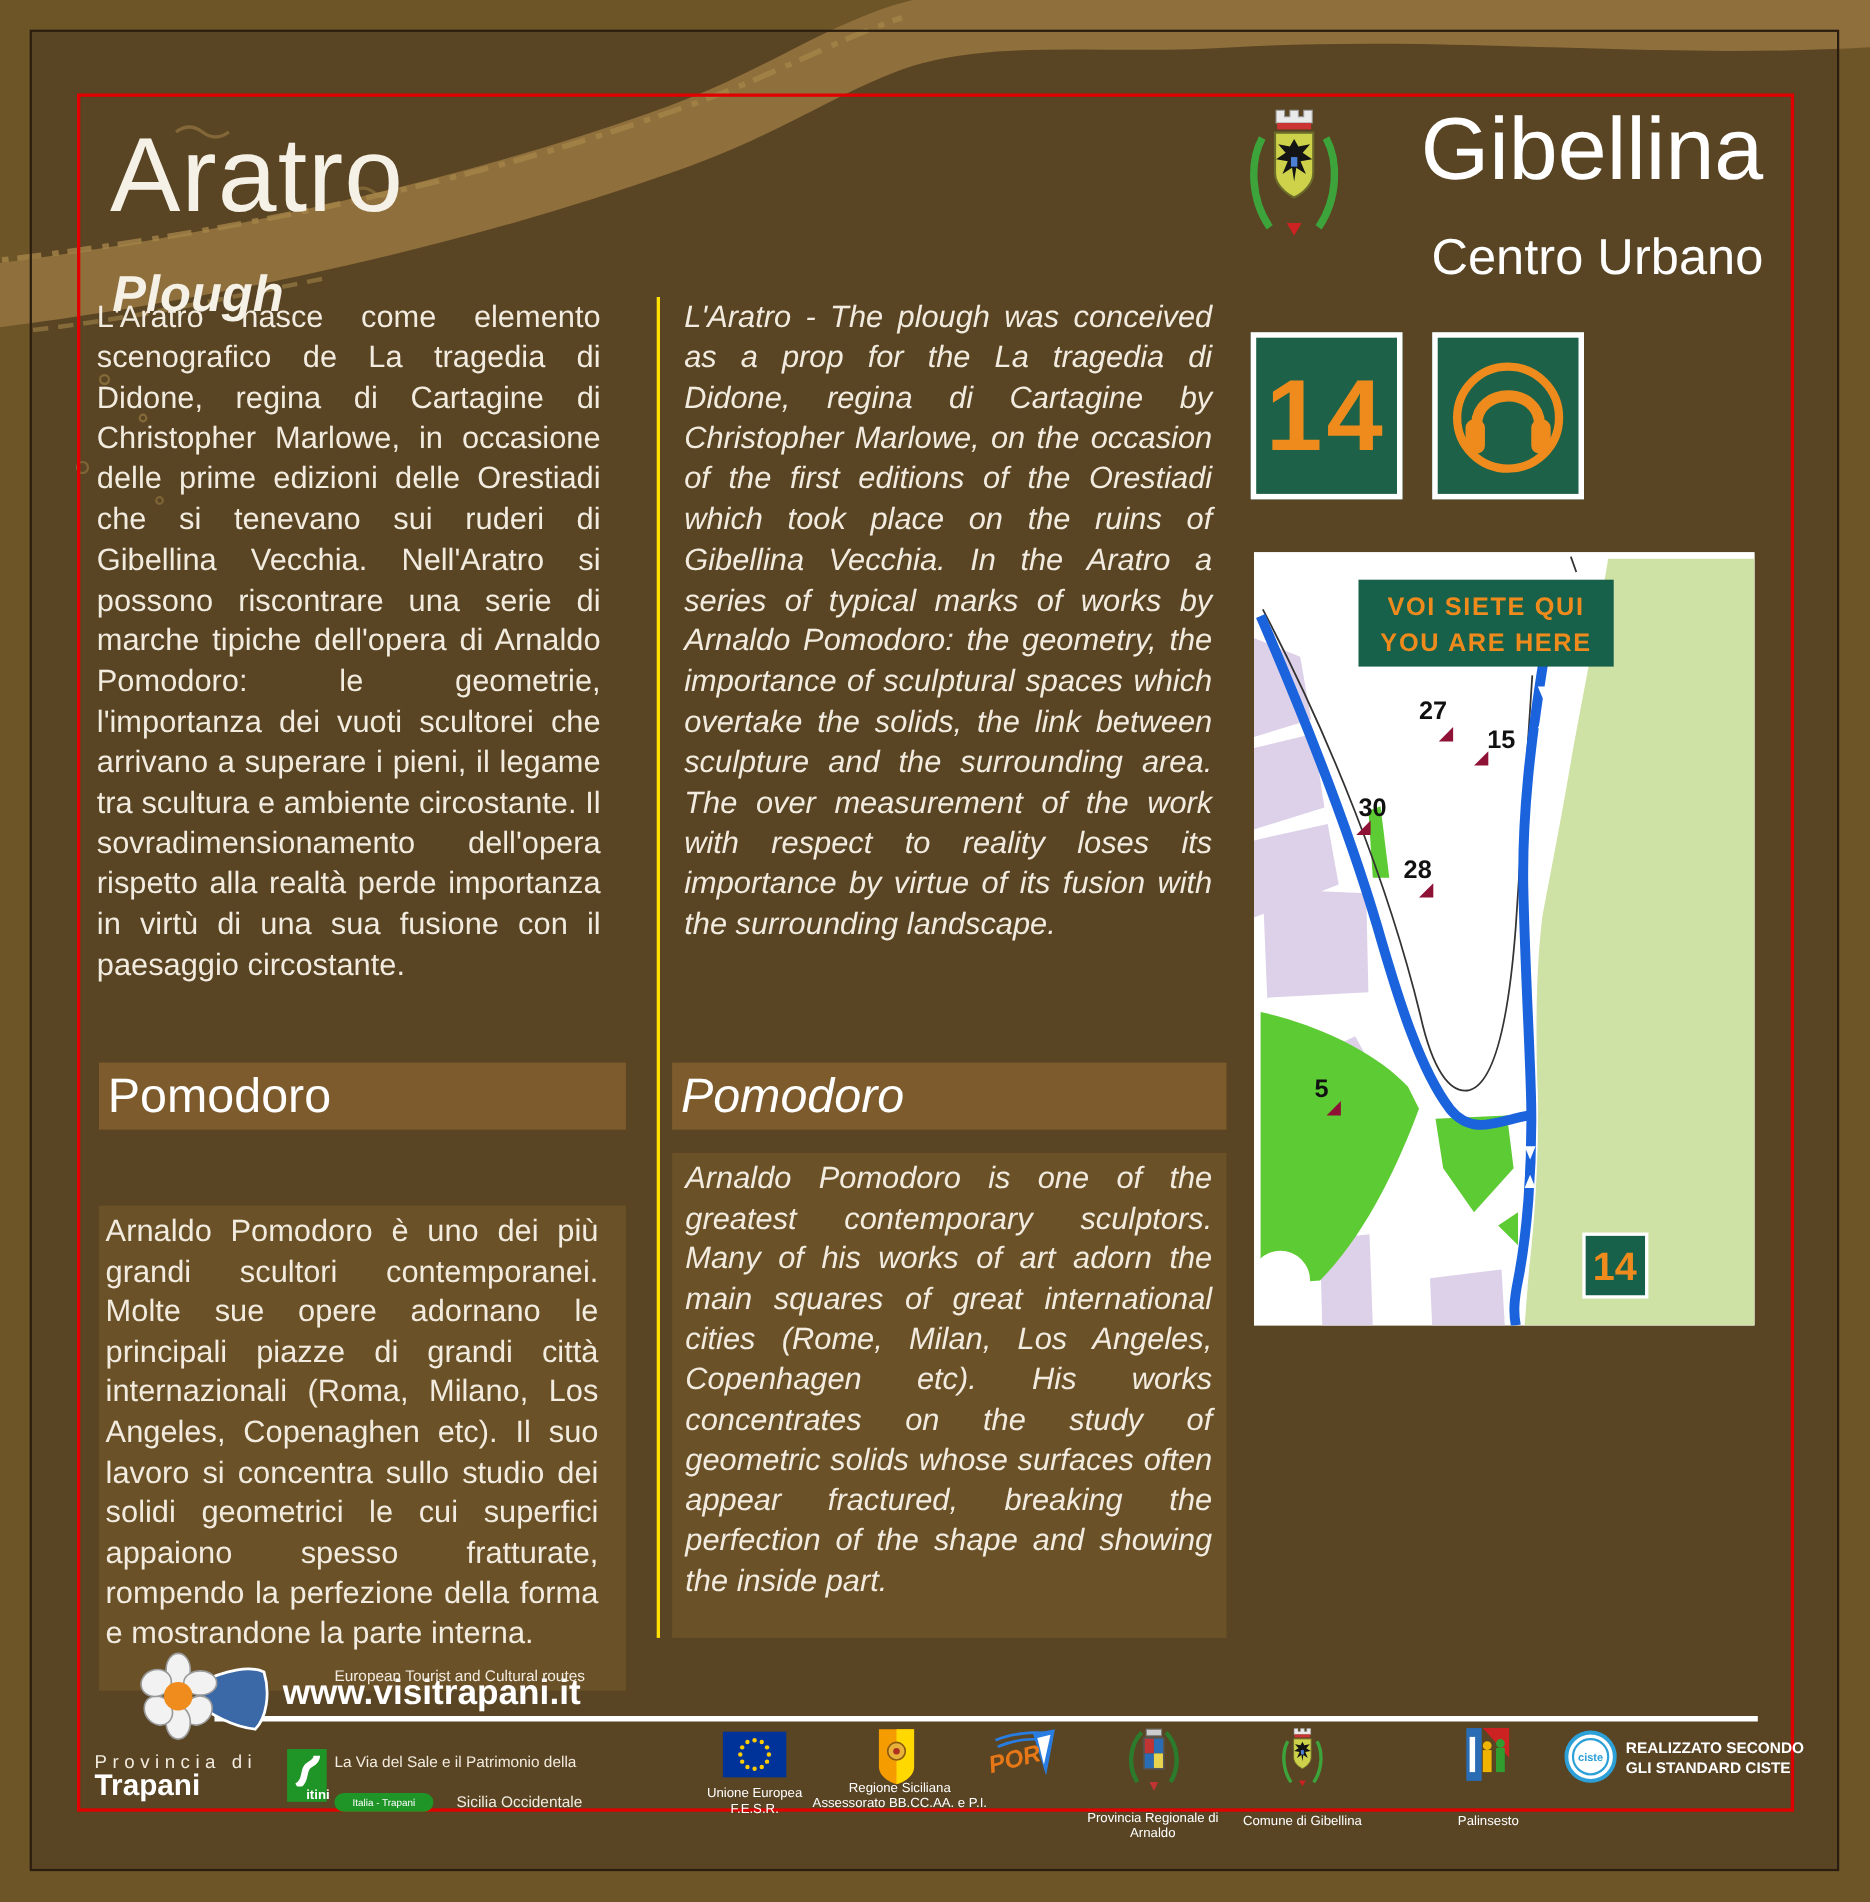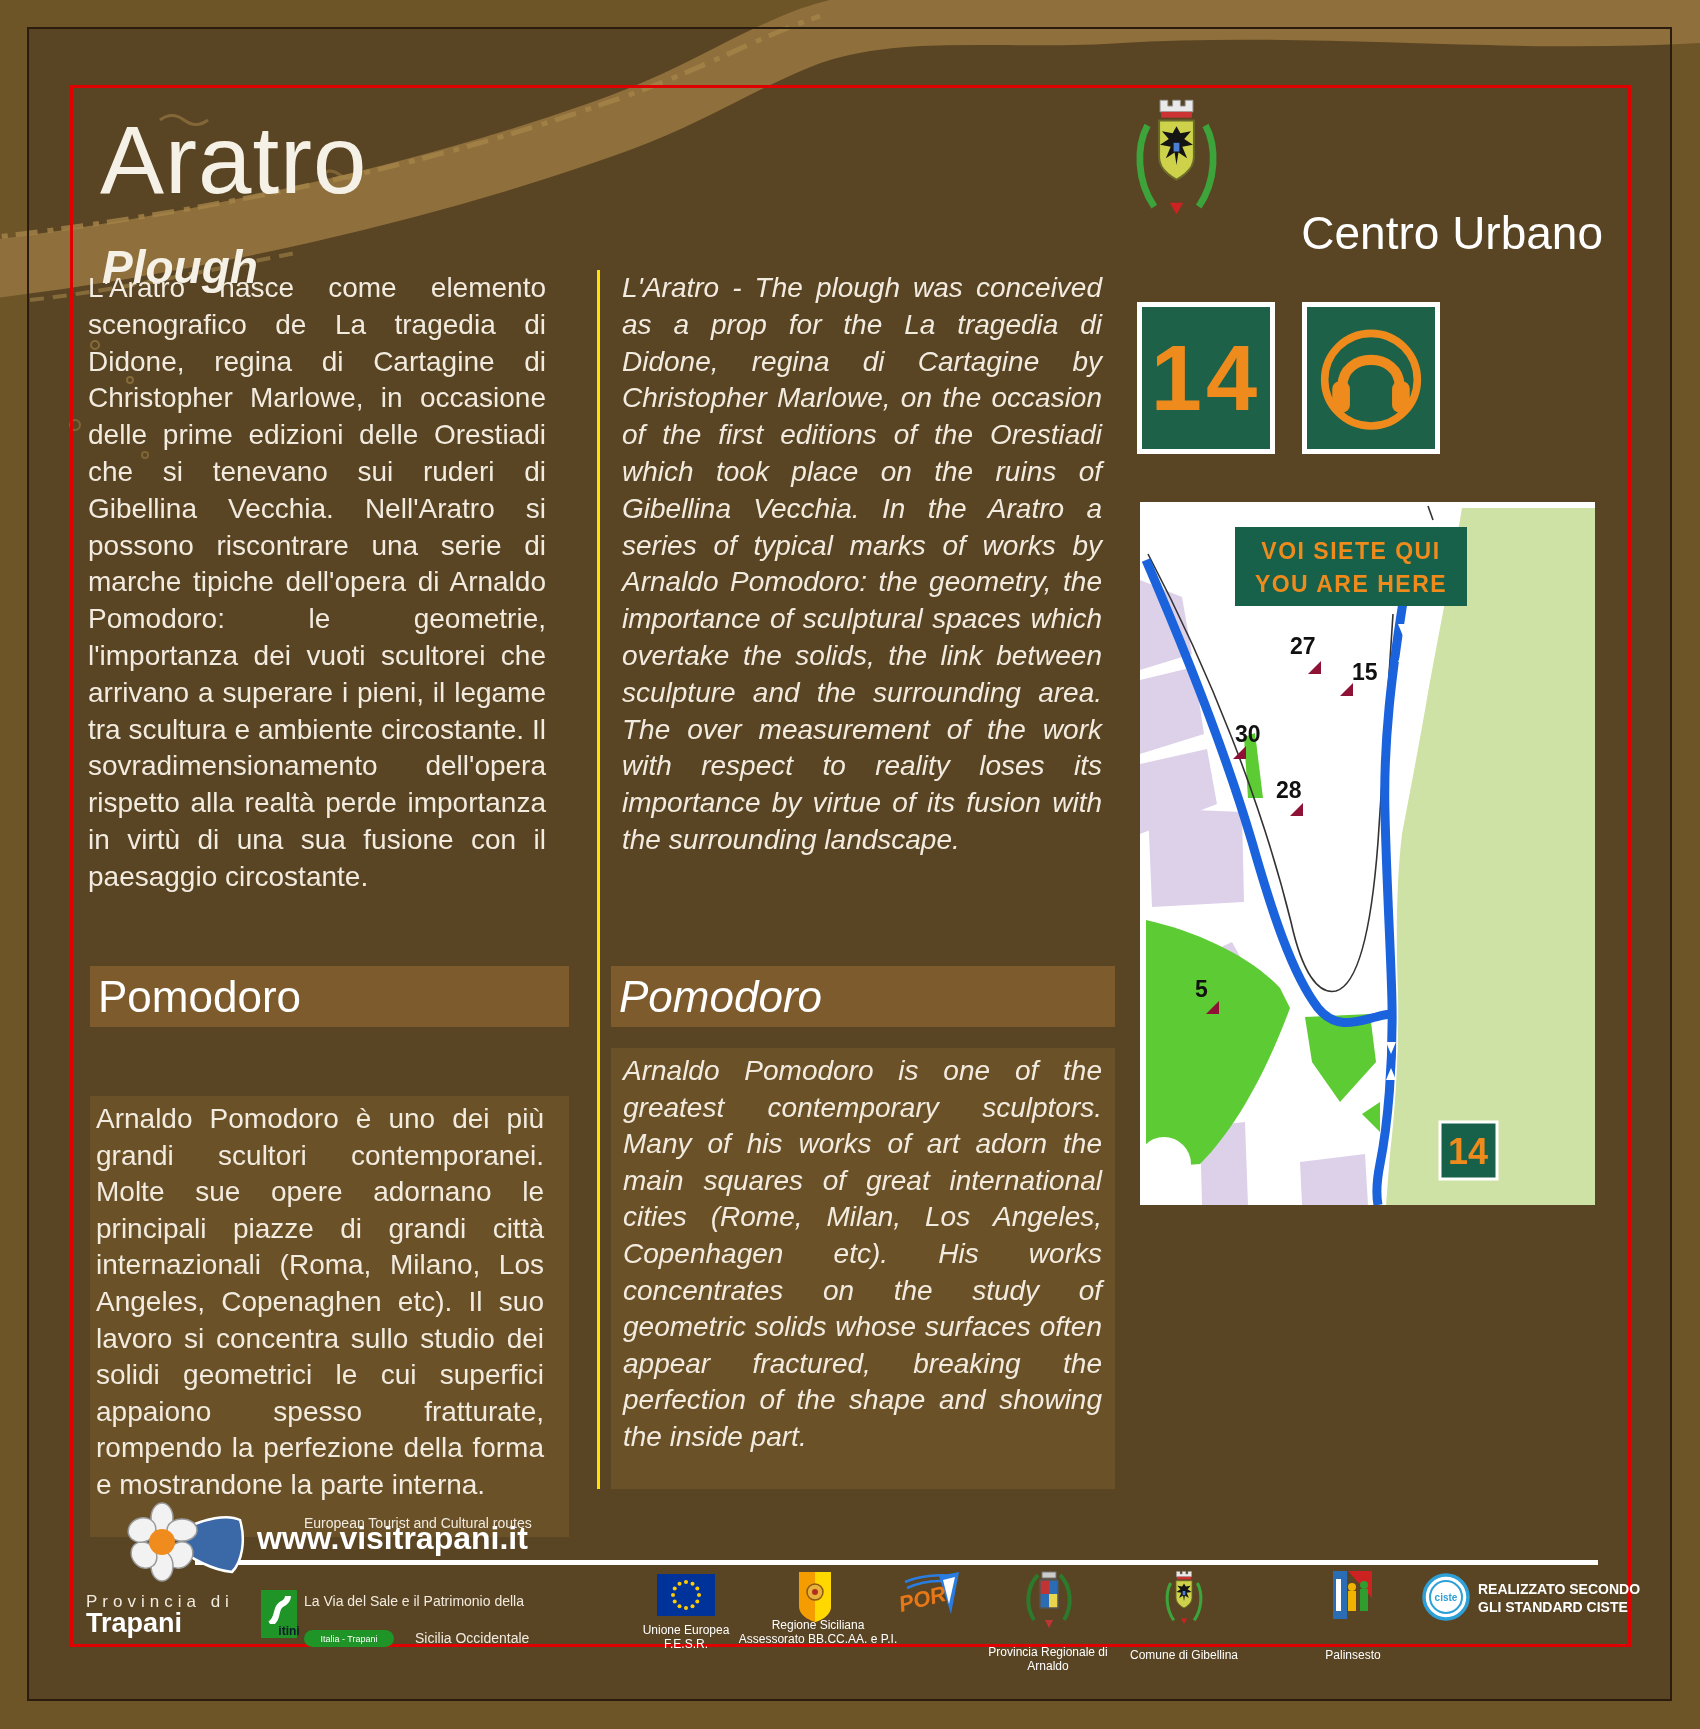--- a/index.html
+++ b/index.html
@@ -36,21 +36,21 @@
   .badge-number-text{color:#ef8b1d;font-size:92px;font-weight:bold;letter-spacing:4px;}
   .map-panel{left:1140px;top:502px;width:455px;height:703px;background:#ffffff;}
   .crest-top{left:1133px;top:88px;}
   .footer-site{left:257px;top:1520px;font-size:32px;font-weight:600;color:#ffffff;}
   .footer-rule{left:195px;top:1560px;width:1403px;height:5px;background:#ffffff;}
   .prov-block{left:84px;top:1500px;width:210px;}
   .prov-line1{left:86px;top:1592px;font-size:17px;letter-spacing:5px;color:#f2ebdf;}
   .prov-line2{left:86px;top:1608px;font-size:27px;font-weight:bold;color:#ffffff;}
   .itini-logo{left:261px;top:1590px;width:36px;height:48px;background:#1f9427;position:absolute;
               display:flex;flex-direction:column;align-items:center;justify-content:flex-end;}
-  .itini-logo span{color:#0f172a;font-size:12px;font-weight:bold;line-height:14px;margin-left:20px;}
+  .itini-logo span{color:#ffffff;font-size:12px;font-weight:bold;line-height:14px;margin-left:20px;}
   .itini-line{color:#f2ebdf;font-size:14px;line-height:18px;}
   .itini-l1{left:304px;top:1592px;}
   .itini-l2{left:304px;top:1514px;text-align:center;}
   .itini-pill{left:304px;top:1630px;width:90px;height:17px;background:#1f9427;border-radius:9px;
               color:#fff;font-size:9px;display:flex;align-items:center;justify-content:center;}
   .itini-l3{left:415px;top:1629px;}
   .caption{font-size:12px;font-weight:normal;color:#ffffff;text-align:center;white-space:pre-line;line-height:14px;}
   .ciste-text{left:1478px;top:1580px;font-size:14px;font-weight:bold;color:#ffffff;white-space:pre-line;line-height:18px;}
   .por-wrap{left:897px;top:1568px;}
   svg text{font-family:"Liberation Sans",sans-serif;}
@@ -90,20 +90,21 @@
   </svg>
 
   <div class="abs red-frame"></div>
 
   <div class="abs title">Aratro</div>
   <div class="abs subtitle">Plough</div>
 
   <svg class="abs crest-top" width="87" height="127" viewBox="0 0 90 130">
     <use href="#crest"></use>
   </svg>
+  <div class="abs town">Gibellina</div>
   <div class="abs town-sub">Centro Urbano</div>
 
   <div class="abs badge badge-number">
     <span class="badge-number-text">14</span>
   </div>
   <div class="abs badge badge-audio">
     <svg width="118" height="128" viewBox="0 0 140 152">
       <circle cx="70" cy="78" r="55" stroke="#ef8b1d" stroke-width="9" fill="none"></circle>
       <path d="M36,86 C36,44 104,44 104,86" stroke="#ef8b1d" stroke-width="12" fill="none" stroke-linecap="round"></path>
       <rect x="24" y="80" width="21" height="37" rx="9" fill="#ef8b1d"></rect>

